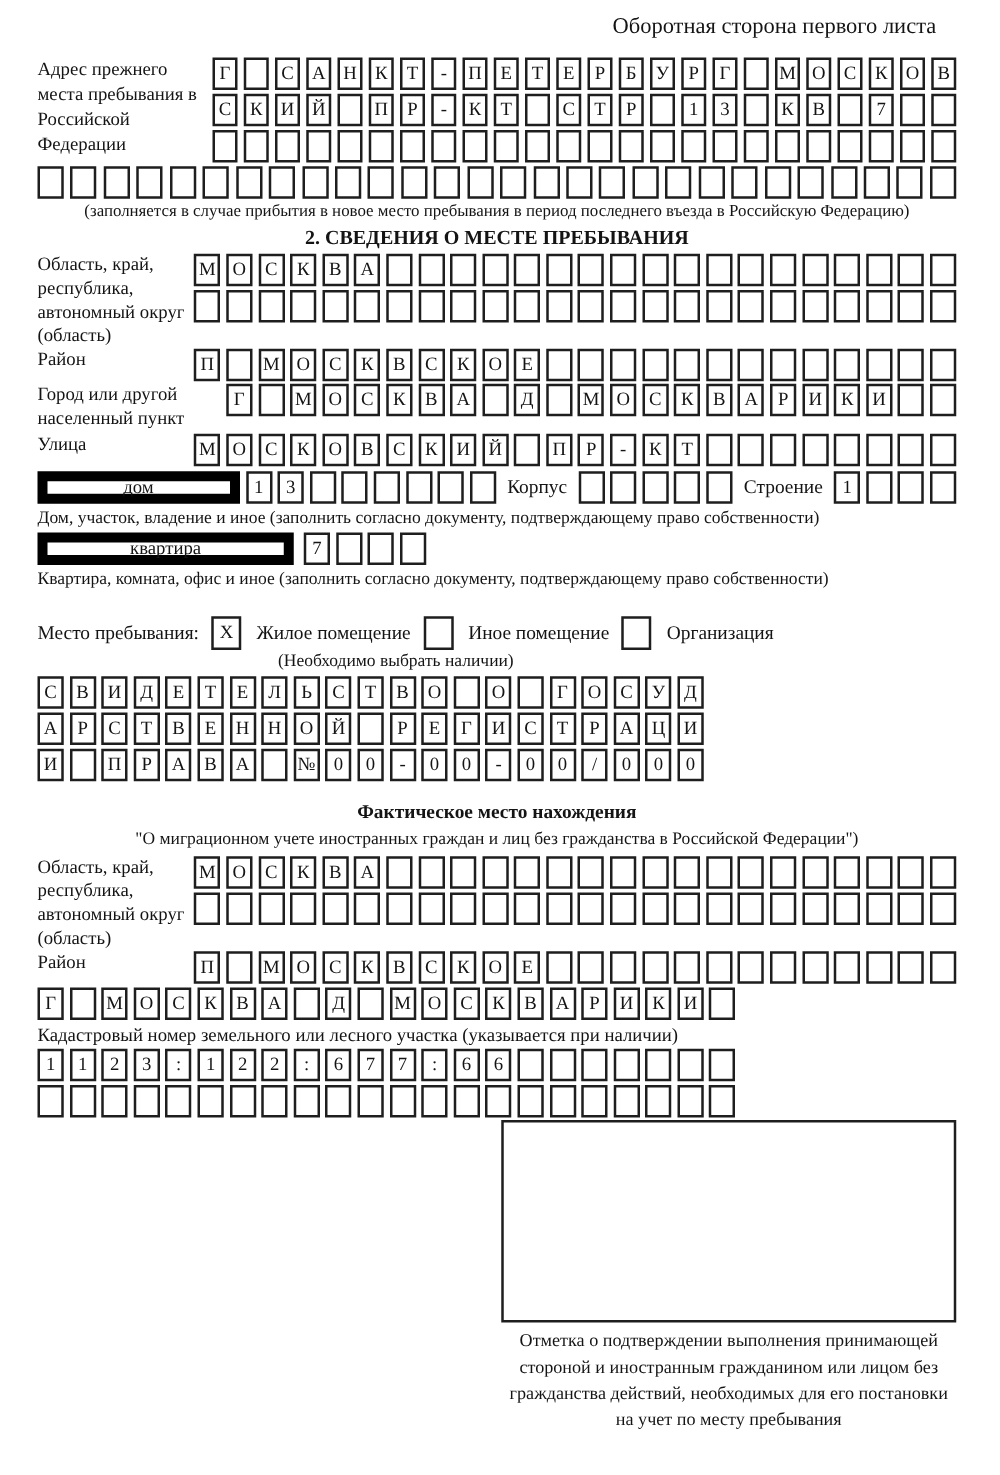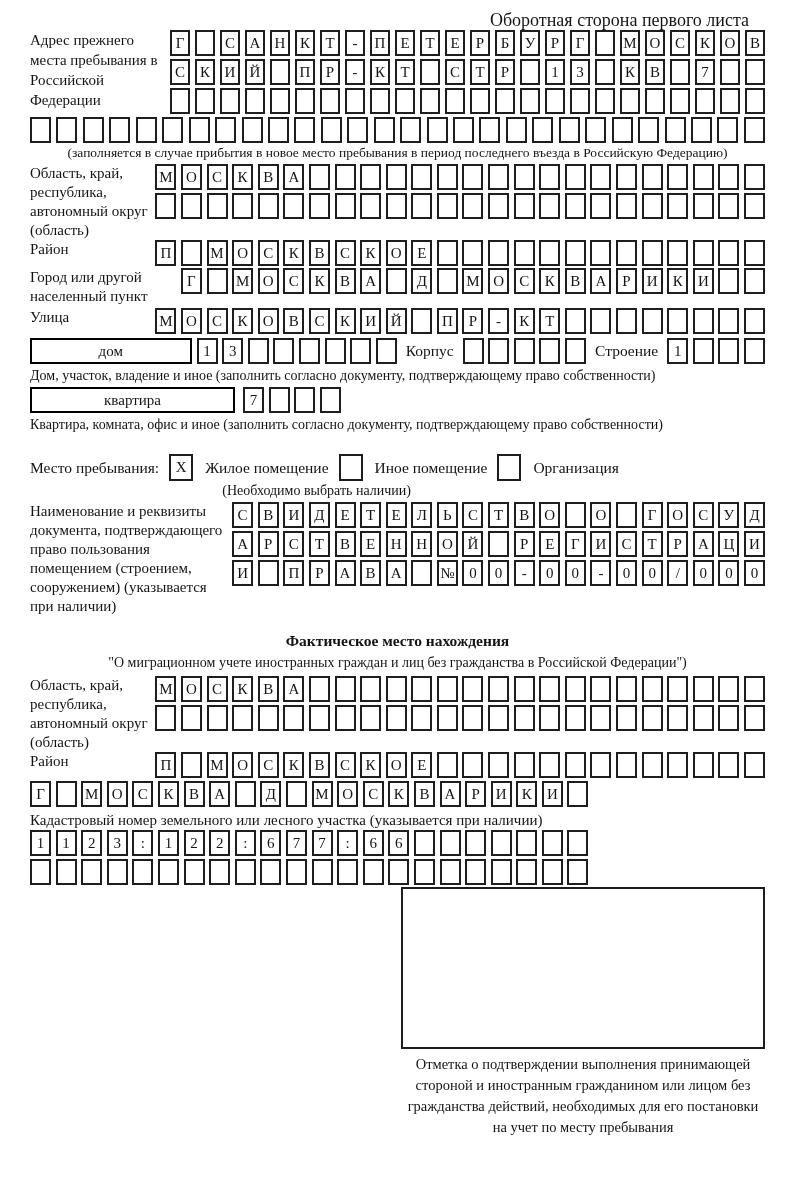--- a/index.html
+++ b/index.html
@@ -23,36 +23,36 @@
   }
   .prev-grid .cellrow { column-gap: 5px; }
   .prev-grid .cell { width: 20px; }
   .cellrow.full { justify-content: space-between; width: 100%; margin-top: 3px; }
   .cellrow.inline { justify-content: flex-start; }
 
   .field { display: flex; align-items: flex-start; }
   .field .label { flex: 1 1 auto; font-size: 15px; line-height: 19px; padding-right: 6px; }
   .grids { display: flex; flex-direction: column; row-gap: 3px; flex: 0 0 auto; }
 
-  .block-prev { }
+  .block-prev { margin-top: 16px; }
   .block-prev .label { font-size: 15px; line-height: 20px; max-width: 150px; }
 
   .note { font-size: 13.5px; line-height: 18px; margin-top: 1px; }
   .note.centered { text-align: center; }
 
   h2.section-title { font-size: 16px; line-height: 20px; text-align: center; font-weight: bold; margin: 3px 0 2px 0; }
 
   .f-region { margin-top: 2px; }
   .f-district { margin-top: 0; }
   .f-city { margin-top: 2px; }
   .f-street { margin-top: 2px; }
 
   .house-row { display: flex; align-items: center; column-gap: 5px; margin-top: 4px; }
   .wide-box {
-    border: 2px solid #000000; height: 26px; display: flex; align-items: center; justify-content: center;
+    border: 8px solid #000000; height: 26px; display: flex; align-items: center; justify-content: center;
     font-size: 15px;
   }
   .house-box { width: 170px; }
   .apt-box { width: 205px; text-align: center; }
   .inline-label { font-size: 15.5px; padding: 0 4px; }
   .sub-note { font-size: 14px; line-height: 19px; margin-top: 2px; }
   .apt-row { display: flex; align-items: center; column-gap: 8px; margin-top: 2px; }
 
   .stay-row { display: flex; align-items: center; margin-top: 20px; font-size: 15.5px; }
   .checkbox {
@@ -194,20 +194,21 @@
         <span class="cell"></span>
         <span class="cell"></span>
         <span class="cell"></span>
         <span class="cell"></span>
         <span class="cell"></span>
         <span class="cell"></span>
       </div>
     <div class="note centered">(заполняется в случае прибытия в новое место пребывания в период последнего въезда в Российскую Федерацию)</div>
   </div>
 
+  <h2 class="section-title">2. СВЕДЕНИЯ О МЕСТЕ ПРЕБЫВАНИЯ</h2>
 
   <div class="field f-region">
     <div class="label">Область, край, республика, автономный округ (область)</div>
     <div class="grids">
       <div class="cellrow">
           <span class="cell">М</span>
           <span class="cell">О</span>
           <span class="cell">С</span>
           <span class="cell">К</span>
           <span class="cell">В</span>
@@ -401,21 +402,20 @@
     <span class="checkbox">X</span>
     <span>Жилое помещение</span>
     <span class="checkbox"></span>
     <span>Иное помещение</span>
     <span class="checkbox"></span>
     <span>Организация</span>
   </div>
   <div class="stay-note">(Необходимо выбрать наличии)</div>
 
   <div class="field f-document">
-    <div class="label">Наименование и реквизиты документа, подтверждающего право пользования помещением (строением, сооружением) (указывается при наличии)</div>
     <div class="grids">
       <div class="cellrow">
           <span class="cell">С</span>
           <span class="cell">В</span>
           <span class="cell">И</span>
           <span class="cell">Д</span>
           <span class="cell">Е</span>
           <span class="cell">Т</span>
           <span class="cell">Е</span>
           <span class="cell">Л</span>

